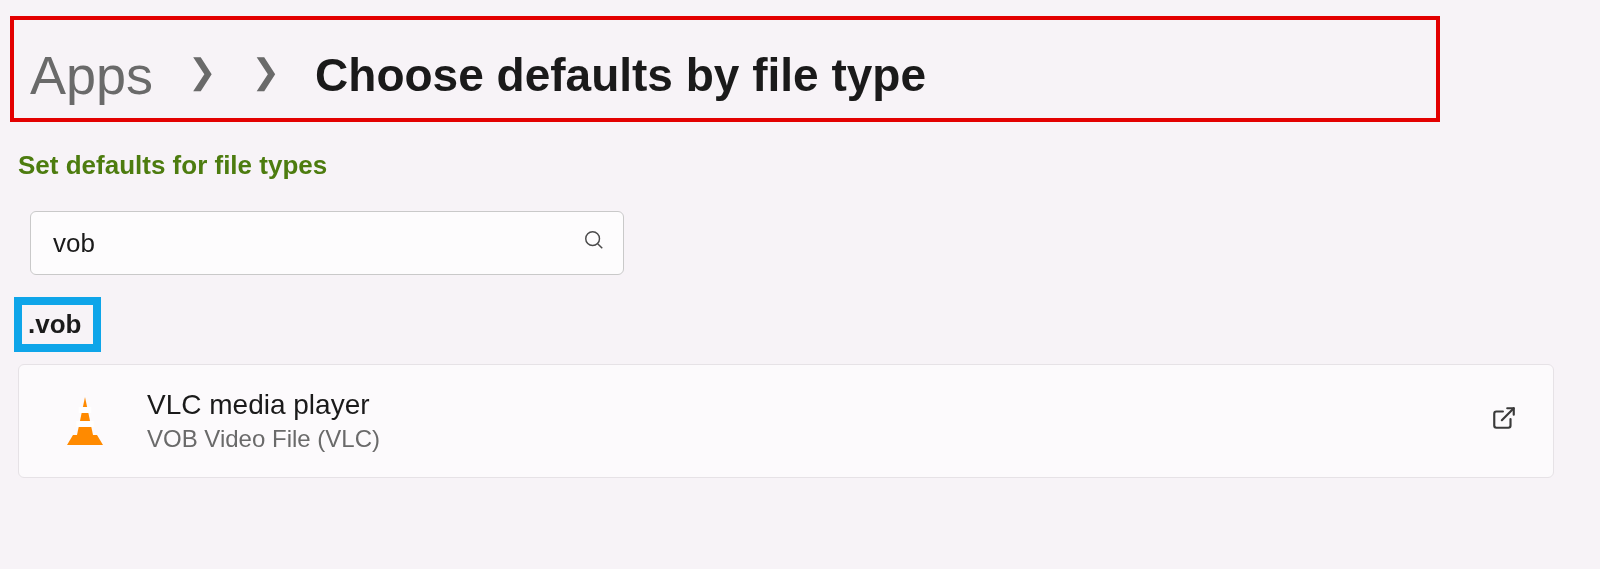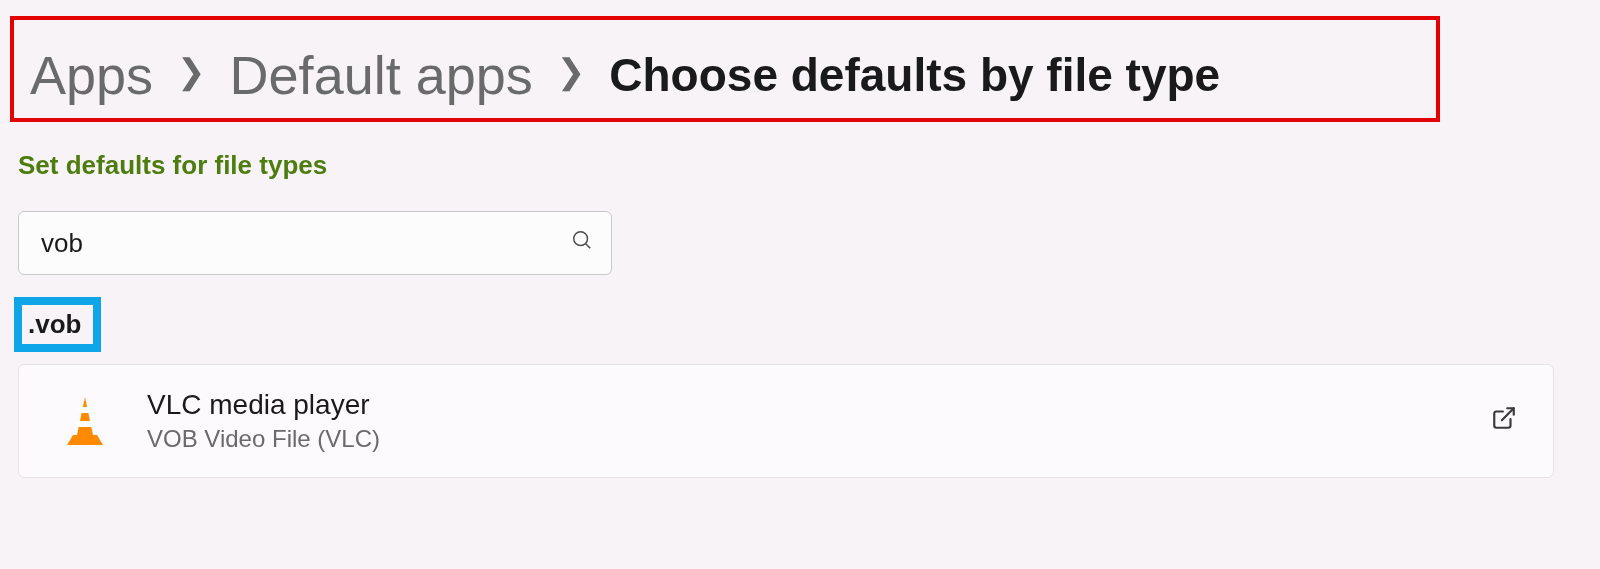--- a/index.html
+++ b/index.html
@@ -11,21 +11,21 @@
       font-family: "Segoe UI", -apple-system, sans-serif;
       background: #f7f3f7;
       width: 1600px;
       height: 569px;
       padding: 0;
       overflow: hidden;
     }
     .breadcrumb {
       display: flex;
       align-items: center;
-      gap: 24px;
+      gap: 35px;
       padding: 28px 16px 16px 16px;
       border: 4px solid #e30000;
       margin: 16px 20px 4px 10px;
       width: 1430px;
     }
     .breadcrumb-link {
       font-size: 54px;
       font-weight: 400;
       color: #6a6a6a;
       cursor: pointer;
@@ -51,21 +51,21 @@
       margin: 28px 0 30px 18px;
     }
     .search-box {
       display: flex;
       align-items: center;
       background: #fdfcfd;
       border: 1px solid #c9c9c9;
       border-radius: 6px;
       width: 594px;
       height: 64px;
-      margin-left: 18px;
+      margin-left: 30px;
       padding: 0 18px 0 22px;
     }
     .search-input {
       flex: 1;
       border: none;
       outline: none;
       background: transparent;
       font-size: 26px;
       color: #1a1a1a;
       font-family: inherit;
@@ -122,21 +122,20 @@
     }
   </style>
 </head>
 <body>
 
 
 
 <div class="breadcrumb">
   <span class="breadcrumb-link">Apps</span>
   <span class="breadcrumb-sep">❯</span>
-  <span class="breadcrumb-link">Default apps</span>
   <span class="breadcrumb-sep">❯</span>
   <span class="breadcrumb-current">Choose defaults by file type</span>
 </div>
 
 <div class="section-title">Set defaults for file types</div>
 
 <div class="search-box">
   <input class="search-input" type="text" value="vob" style="">
   <span class="search-icon">
     <svg width="22" height="22" viewBox="0 0 24 24" fill="none" stroke="#4a4a4a" stroke-width="1.6">

